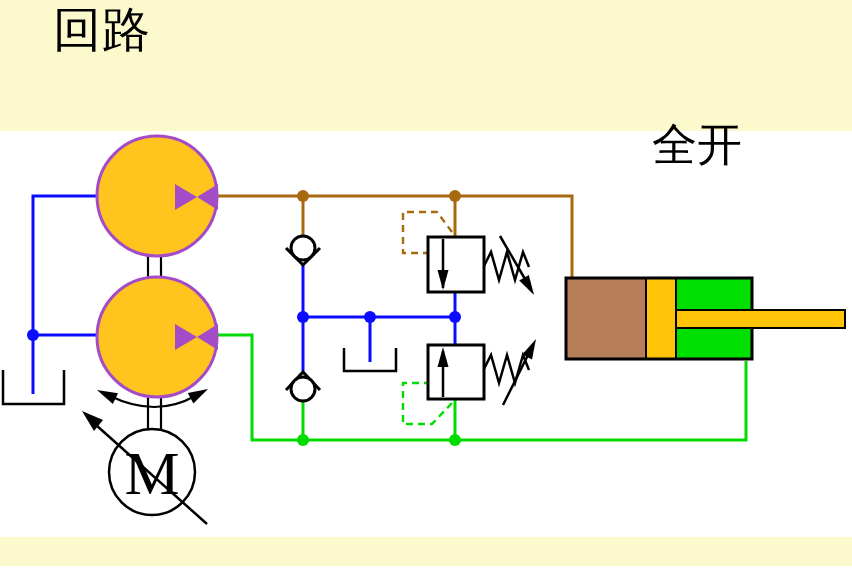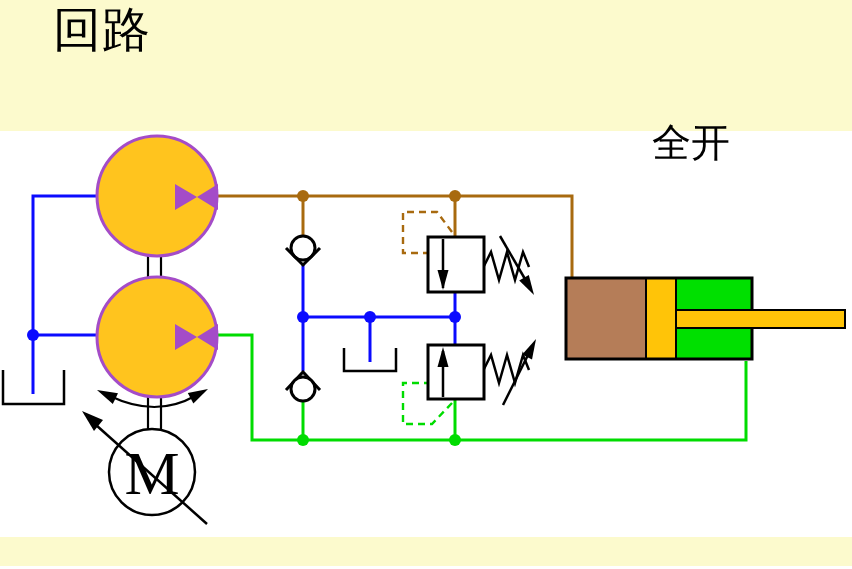--- a/index.html
+++ b/index.html
@@ -10,21 +10,21 @@
   }
   .band{position:absolute;left:0;width:852px;background:var(--band);}
   .band-top{top:0;height:131px;}
   .band-bottom{top:537px;height:29px;}
   .canvas-area{position:absolute;left:0;top:131px;width:852px;height:406px;background:var(--canvas);}
   .page-title{
     position:absolute;left:8px;top:4px;font-size:48px;line-height:1.08;
     color:#000;font-family:"Liberation Serif", serif;letter-spacing:1px;margin-left:45px;
   }
   .state-label{
-    position:absolute;left:652px;top:123px;font-size:39px;line-height:1.0;
+    position:absolute;left:652px;top:123px;font-size:45px;line-height:1.0;
     color:#000;font-family:"Liberation Serif", serif;
   }
   svg.diagram{position:absolute;left:0;top:0;}
   .pipe{fill:none;stroke-width:3;}
   .pipe-blue{stroke:var(--blue);}
   .pipe-brown{stroke:var(--brown);}
   .pipe-green{stroke:var(--green);}
   .pilot{fill:none;stroke-width:2.4;stroke-dasharray:7 5;}
   .blk{stroke:#000;fill:none;}
   .motor-m{font-family:"Liberation Serif", serif;font-size:62px;fill:#000;}

